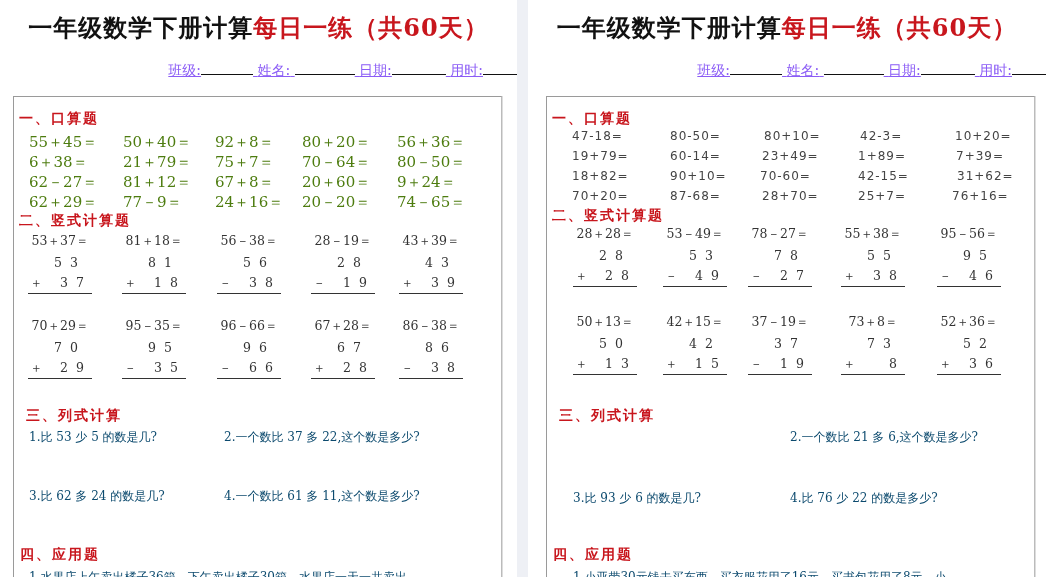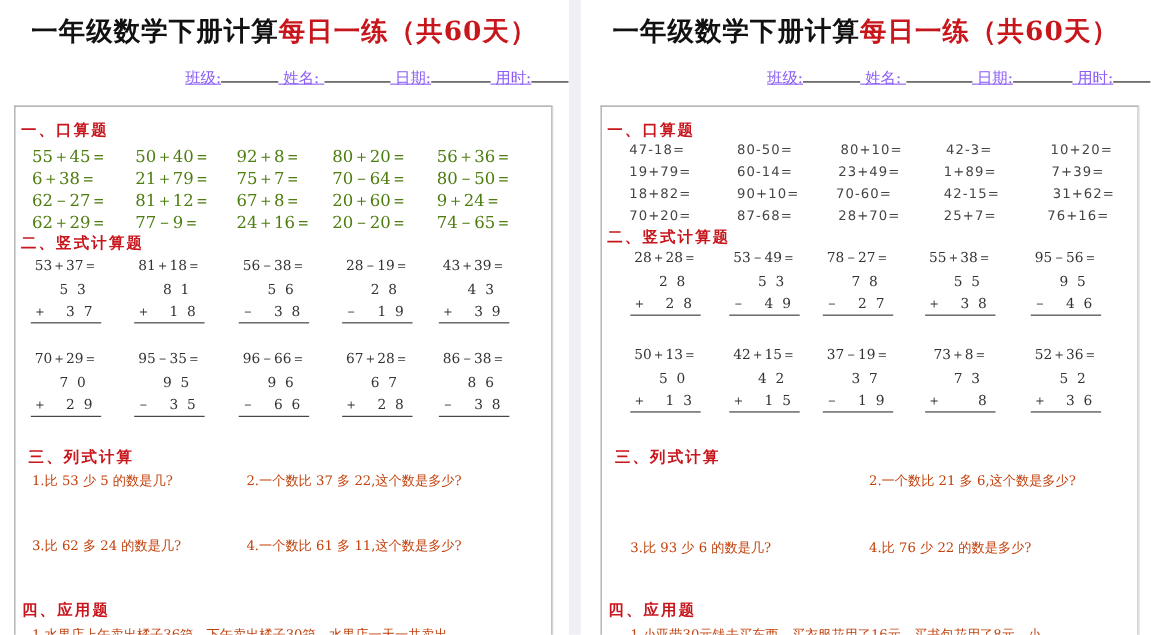--- a/index.html
+++ b/index.html
@@ -35,21 +35,21 @@
     font-family:"DejaVu Serif", serif;
   }
   .oral { position:absolute; font-size:15px; color:#4d7c0f; white-space:nowrap; }
   .oral.sp { letter-spacing:1px; font-family:"DejaVu Sans", sans-serif; font-size:12px; color:#444; }
   .vert { position:absolute; width:64px; font-size:12.5px; color:#333; }
   .vert .expr { white-space:nowrap;text-align:center; }
   .vert .top { position:absolute; top:22px; right:6px; letter-spacing:8px; white-space:nowrap; }
   .vert .bot { position:absolute; top:42px; left:0; width:64px; border-bottom:1.3px solid #333; padding-bottom:3px; white-space:nowrap; }
   .vert .bot .op { position:absolute; left:2px; top:0; }
   .vert .bot .num { display:block; text-align:right; padding-right:0px; letter-spacing:8px; }
-  .q { position:absolute; font-size:12px; color:#c2410c; white-space:nowrap; }
+  .q { position:absolute; font-size:12px; color:#0c4a6e; white-space:nowrap; }
 </style>
 </head>
 <body>
 
 <div class="divider"></div>
 
 <div class="page left">
   <div class="title"><span>一年级数学下册计算</span><span class="red">每日一练（共60天）</span></div>
   <div class="info">
     <span>班级:</span><span class="blank" style="width:52px"></span>

